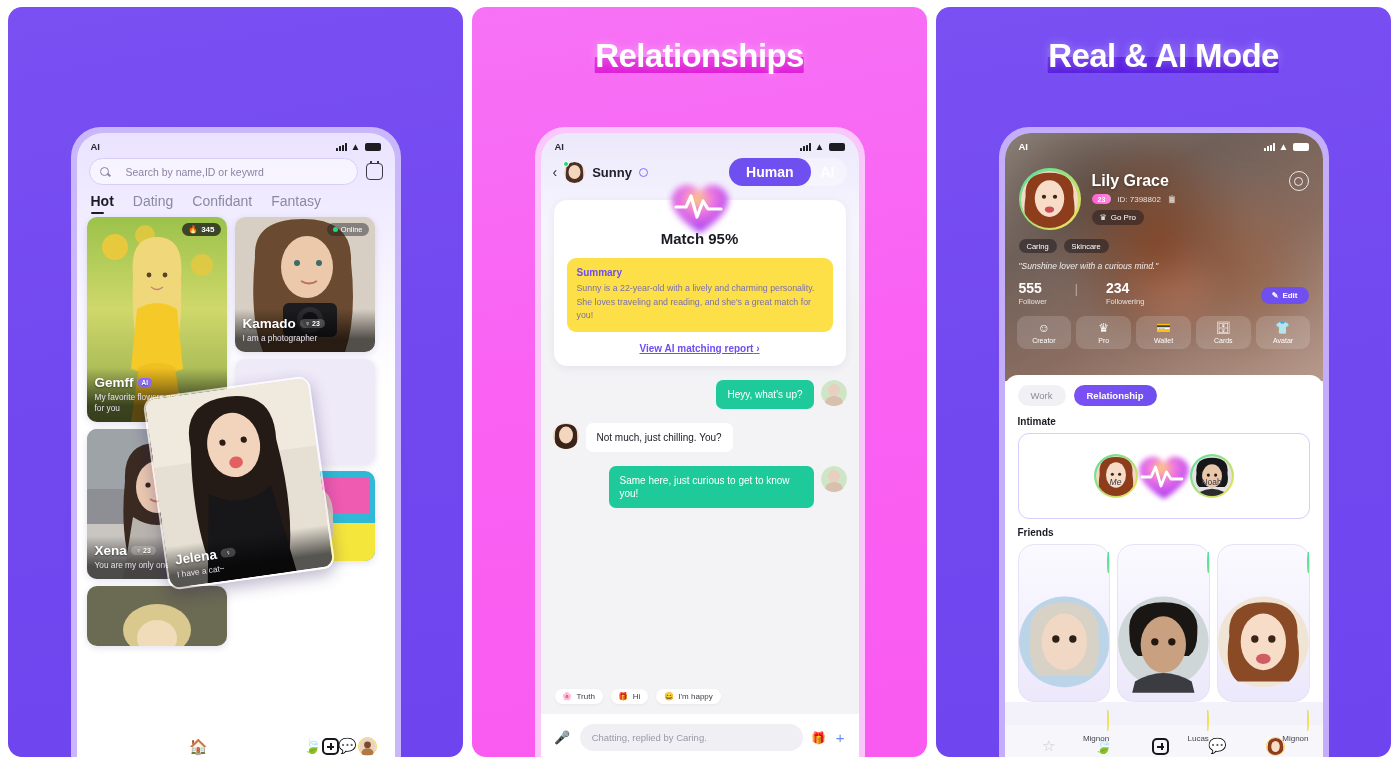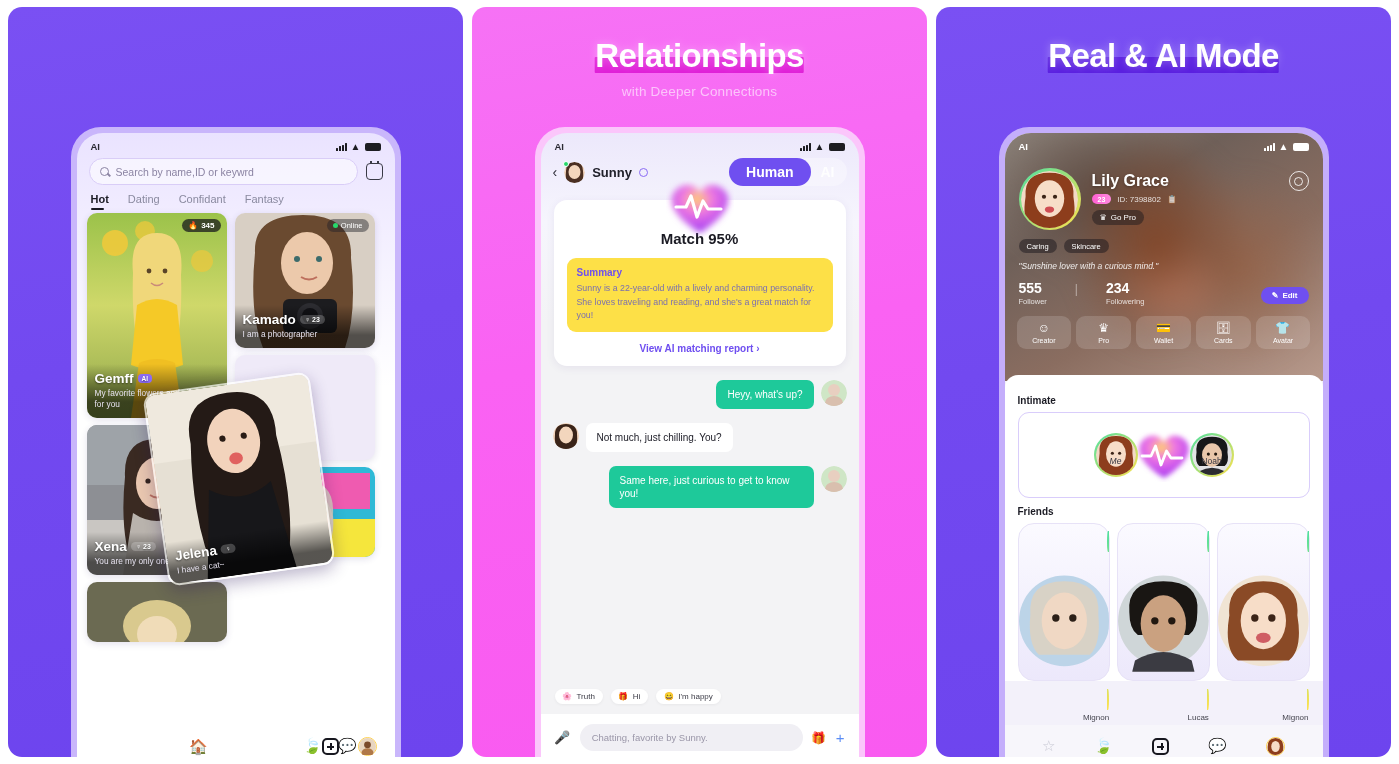--- a/index.html
+++ b/index.html
@@ -71,29 +71,29 @@
   .bars i:nth-child(3){height:6px}.bars i:nth-child(4){height:8px}
   .wifi { font-size:10px; color:#1d1d22; line-height:1;}
   .batt { width:16px; height:8px; background:#1d1d22; border-radius:2px; }
 
   
   .p1 .screen { background:linear-gradient(180deg,#eae3ff 0%,#f6f3ff 22%,#ffffff 40%); }
   .searchrow { display:flex; align-items:center; gap:8px; padding:4px 12px 0 12px; }
   .searchbox {
     flex:1; height:27px; border-radius:14px;
     background:rgba(255,255,255,.55); border:1px solid #d9cdf7;
-    display:flex; align-items:center; gap:7px; padding:0 10px;
+    display:flex; align-items:center; gap:17px; padding:0 10px;
     font-size:10.5px; color:#8b84a3;
   }
   .mag { width:9px;height:9px;border:1.5px solid #8b84a3;border-radius:50%;position:relative;flex:0 0 auto;}
   .mag::after{content:"";position:absolute;width:4px;height:1.5px;background:#8b84a3;transform:rotate(45deg);right:-3px;bottom:0;}
   .calicon { width:17px;height:17px;border:1.8px solid #3a3a46;border-radius:4px;position:relative;flex:0 0 auto;}
   .calicon::before{content:"";position:absolute;top:-3px;left:3px;width:2px;height:3px;background:#3a3a46;}
   .calicon::after{content:"";position:absolute;top:-3px;right:3px;width:2px;height:3px;background:#3a3a46;}
-  .tabs { display:flex; gap:19px; padding:8px 14px 5px 14px; font-size:11px; color:#8a8aa0; }
+  .tabs { display:flex; gap:19px; padding:8px 14px 5px 14px; font-size:14px; color:#8a8aa0; }
   .tabs .t { position:relative; }
   .tabs .t.on { color:#1b1b24; font-weight:bold; }
   .tabs .t.on::after{content:"";position:absolute;left:0;bottom:-5px;width:13px;height:2.5px;background:#1b1b24;border-radius:2px;}
 
   .cards { position:relative; padding:3px 10px; height:440px; }
   .col { position:absolute; width:140px; }
   .colL { left:10px; } .colR { left:158px; }
   .card {
     border-radius:10px; overflow:hidden; position:relative; margin-bottom:7px;
     box-shadow:0 2px 7px rgba(60,40,120,.14);
@@ -142,21 +142,21 @@
                 padding:6px 17px; border-radius:16px; }
   .modesw .off { color:#fff; font-size:14px; font-weight:bold; opacity:.92; }
 
   .matchcard { margin:6px 13px 0 13px; background:#fff; border-radius:13px; padding:30px 13px 12px 13px;
                position:relative; box-shadow:0 2px 9px rgba(70,40,130,.08); }
   .heartwrap { position:absolute; left:50%; top:-25px; transform:translateX(-50%); width:74px; height:62px; }
   .matchtitle { text-align:center; font-size:15px; font-weight:bold; color:#1b1b24; }
   .summary { margin-top:11px; background:#fde047; border-radius:9px; padding:9px 10px; }
   .sumh { font-size:10px; font-weight:bold; color:#6f4ff0; }
   .sumt { font-size:8.8px; color:#7a6fb0; line-height:1.55; margin-top:4px; }
-  .reportlink { text-align:center; margin-top:11px; font-size:10px; font-weight:bold; color:#6f4ff0; }
+  .reportlink { text-align:center; margin-top:11px; font-size:10px; font-weight:bold; color:#6f4ff0;text-decoration:underline; }
 
   .msgs { padding:14px 12px 0 12px; }
   .row { display:flex; align-items:flex-start; gap:7px; margin-bottom:14px; }
   .row.me { justify-content:flex-end; }
   .bub { max-width:205px; padding:8px 11px; font-size:10px; line-height:1.3; }
   .bub.g { background:#1ec99a; color:#fff; border-radius:7px; }
   .bub.w { background:#fff; color:#20202a; border-radius:7px; }
   .mav { width:26px;height:26px;border-radius:50%;flex:0 0 auto; }
 
   .chips { display:flex; gap:8px; padding:0 14px 7px 14px; }
@@ -441,21 +441,20 @@
       </div>
     </div>
   </div>
 
   <div class="panel p2">
     <div class="headline">
       <h1>
         <span class="hl-bar" style="width:100%;bottom:2px;"></span>
         <span style="position:relative;z-index:3">Relationships</span>
       </h1>
-      <div class="sub">with Deeper Connections</div>
     </div>
 
     <div class="phone">
       <div class="screen">
 
         <div class="statusbar">
           <span>AI</span>
           <span class="sb-right">
             <span class="bars">
                 <i></i>
@@ -561,21 +560,21 @@
             <span class="chip">
               <span>😄</span>
               <span>I'm happy</span>
             </span>
           </div>
         </div>
 
         <div class="inputbar">
           <span class="mic">🎤</span>
           <div class="ibox">
-            <span>Chatting, favorite by Sunny.</span>
+            <span>Chatting, replied by Caring.</span>
           </div>
           <span class="gift">🎁</span>
           <span class="plus2">+</span>
         </div>
 
       </div>
     </div>
   </div>
 
   <div class="panel p3">
@@ -676,20 +675,24 @@
               <div class="lb">Cards</div>
             </span>
             <span class="act">
               <div class="ic">👕</div>
               <div class="lb">Avatar</div>
             </span>
           </div>
         </div>
 
         <div class="sheet">
+          <div class="segrow">
+            <span class="seg off">Work</span>
+            <span class="seg on">Relationship</span>
+          </div>
 
           <div class="sech">Intimate</div>
           <div class="intim">
             <span class="iav">
               <div>
                 <svg viewBox="0 0 44 44" class="face">
                   <circle cx="22" cy="22" r="22" fill="#f3d9c6"></circle>
                   <path d="M4 20 Q2 1 22 1 Q42 1 40 20 Q43 37 37 44 L7 44 Q1 37 4 20Z" fill="#8d3d1c"></path>
                   <ellipse cx="22" cy="21" rx="11" ry="14" fill="#f7ddc8"></ellipse>
                   <circle cx="18" cy="20" r="1.7" fill="#3b2418"></circle>

